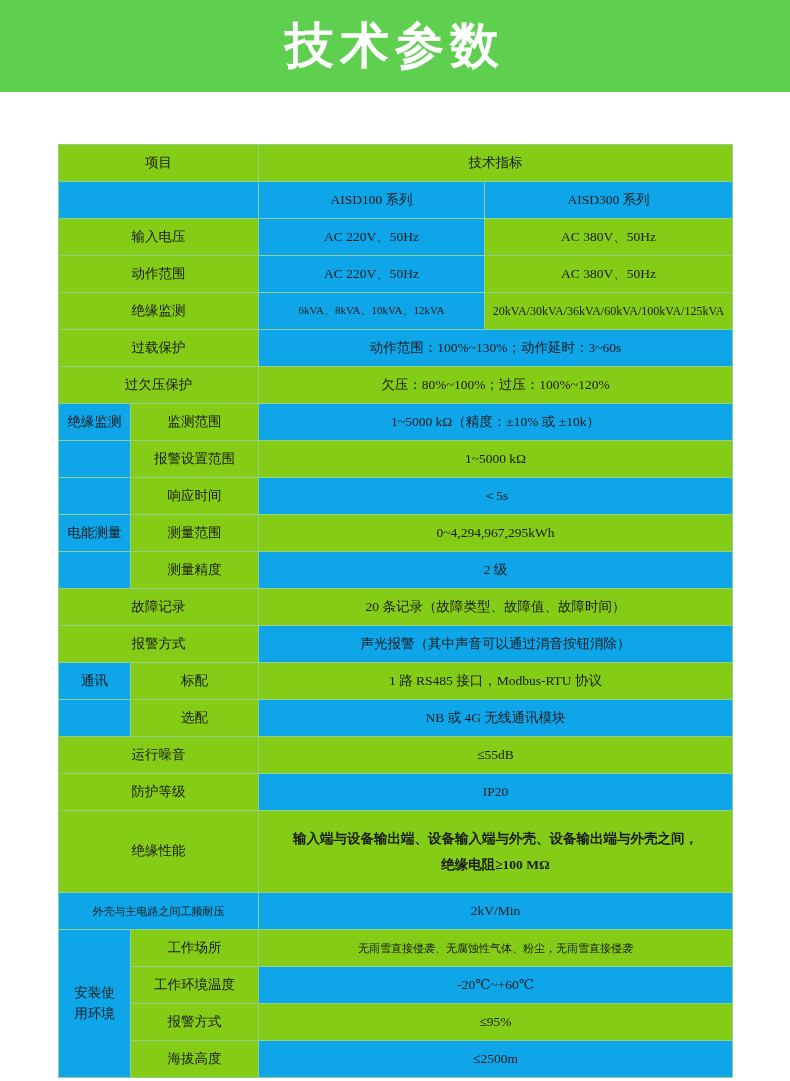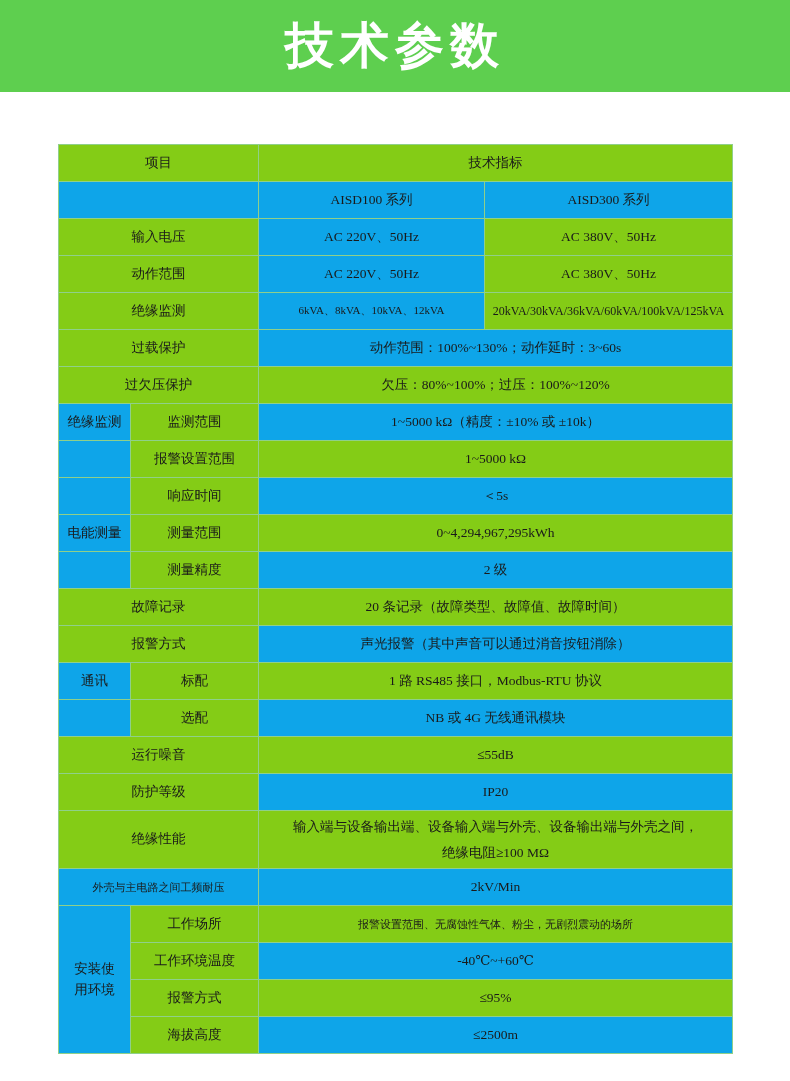--- a/index.html
+++ b/index.html
@@ -62,21 +62,22 @@
     background: #0ea5e9;
   }
   td.left {
     text-align: left;
     padding-left: 7px;
   }
   td.tall {
     height: 72px;
   }
   .cell-inner {
-    padding: 3px 4px;
+    padding: 15px 4px;
+    font-weight: bold;
   }
   .two-line {
     line-height: 1.9;
   }
   .small {
     font-size: 11px;
   }
   .xsmall {
     font-size: 12px;
   }
@@ -219,26 +220,26 @@
           <td class="plain small" colspan="2">外壳与主电路之间工频耐压</td>
           <td class="plain left" colspan="2">2kV/Min</td>
         </tr>
 
         <tr>
           <td class="plain" rowspan="4">
             <div>安装使</div>
             <div>用环境</div>
           </td>
           <td class="tint">工作场所</td>
-          <td class="tint left small" colspan="2">报警设置范围、无腐蚀性气体、粉尘，无剧烈震动的场所</td>
+          <td class="tint left small" colspan="2">无雨雪直接侵袭、无腐蚀性气体、粉尘，无雨雪直接侵袭</td>
         </tr>
 
         <tr>
           <td class="tint">工作环境温度</td>
-          <td class="plain left" colspan="2">-40℃~+60℃</td>
+          <td class="plain left" colspan="2">-20℃~+60℃</td>
         </tr>
 
         <tr>
           <td class="tint">报警方式</td>
           <td class="tint left" colspan="2">≤95%</td>
         </tr>
 
         <tr>
           <td class="tint">海拔高度</td>
           <td class="plain left" colspan="2">≤2500m</td>

